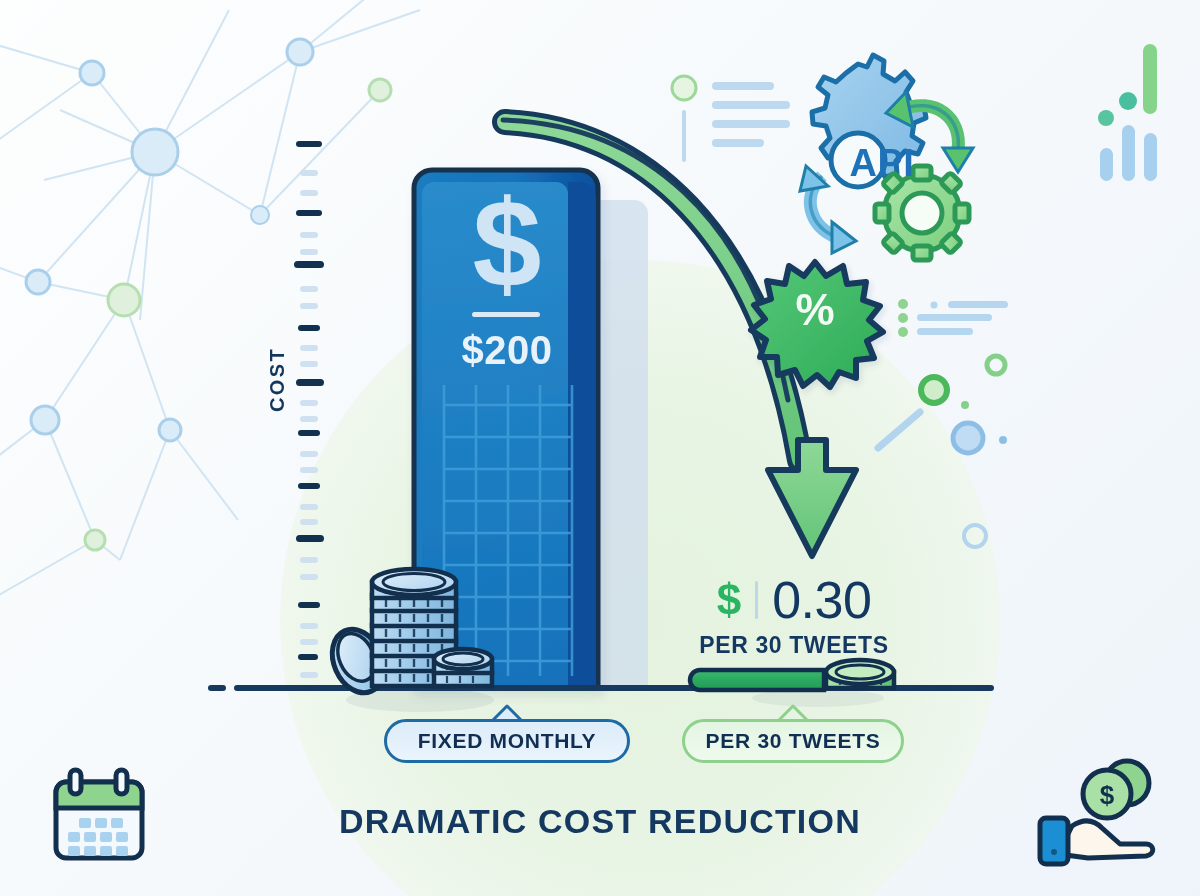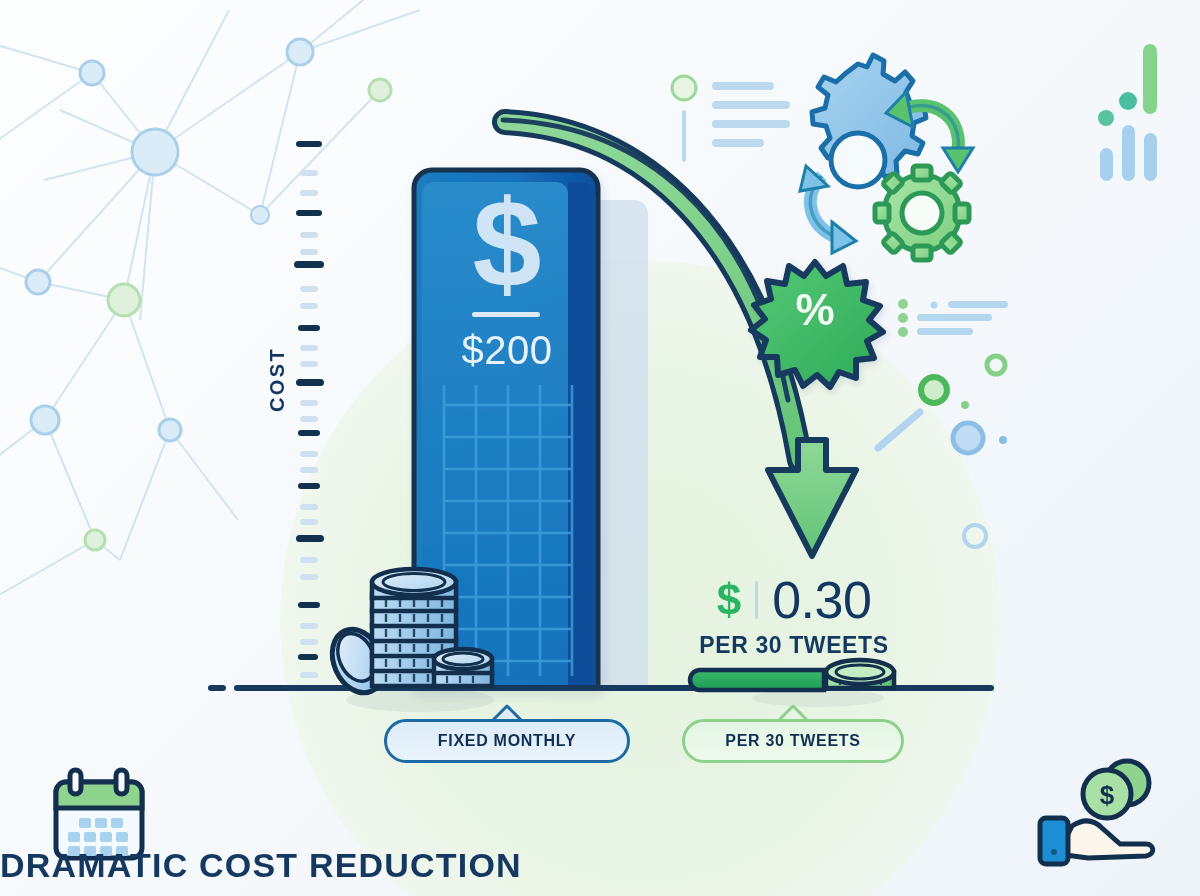--- a/index.html
+++ b/index.html
@@ -51,21 +51,21 @@
     font-weight: bold;
     line-height: 1;
     color: #cfe4f5;
   }
   #bar-price {
     left: 418px;
     top: 328px;
     width: 178px;
     text-align: center;
     font-size: 40px;
-    font-weight: normal;
+    font-weight: bold;
     letter-spacing: 0.5px;
     color: #e8f2fb;
   }
   
   #price-row {
     position: absolute;
     left: 668px;
     top: 572px;
     width: 252px;
     height: 56px;
@@ -106,21 +106,21 @@
     color: #14385f;
   }
   
   .pill {
     position: absolute;
     height: 44px;
     border-radius: 24px;
     display: flex;
     align-items: center;
     justify-content: center;
-    font-size: 16px;
+    font-size: 21px;
     font-weight: bold;
     letter-spacing: 0.7px;
     color: #102f52;
     box-sizing: border-box;
   }
   #pill-left {
     left: 384px;
     top: 719px;
     width: 246px;
     background: linear-gradient(180deg, #dcecf9 0%, #eaf4fc 100%);
@@ -130,25 +130,25 @@
     left: 682px;
     top: 719px;
     width: 222px;
     background: linear-gradient(180deg, #e4f5e3 0%, #eefaed 100%);
     border: 3px solid #8ed18c;
   }
   #title {
     left: 0;
     top: 802px;
     width: 1200px;
+    text-align: center;
     font-size: 34px;
     font-weight: bold;
     letter-spacing: 1.2px;
     color: #14385f;
-    margin-top: 44px;
   }
   #api-text {
     left: 822px;
     top: 142px;
     width: 120px;
     text-align: center;
     font-size: 38px;
     font-weight: bold;
     letter-spacing: 0.5px;
     color: #1f72b8;
@@ -590,18 +590,19 @@
     <span id="price-sep"></span>
     <span id="price-value">0.30</span>
   </div>
 
   <div class="txt" id="price-sub">PER 30 TWEETS</div>
 
   <div class="pill" id="pill-left">FIXED MONTHLY</div>
 
   <div class="pill" id="pill-right">PER 30 TWEETS</div>
 
+  <div class="txt" id="api-text">API</div>
 
   <div class="txt" id="pct-text">%</div>
 
   <div class="txt" id="title">DRAMATIC COST REDUCTION</div>
 
 </div>
 
 </body></html>

